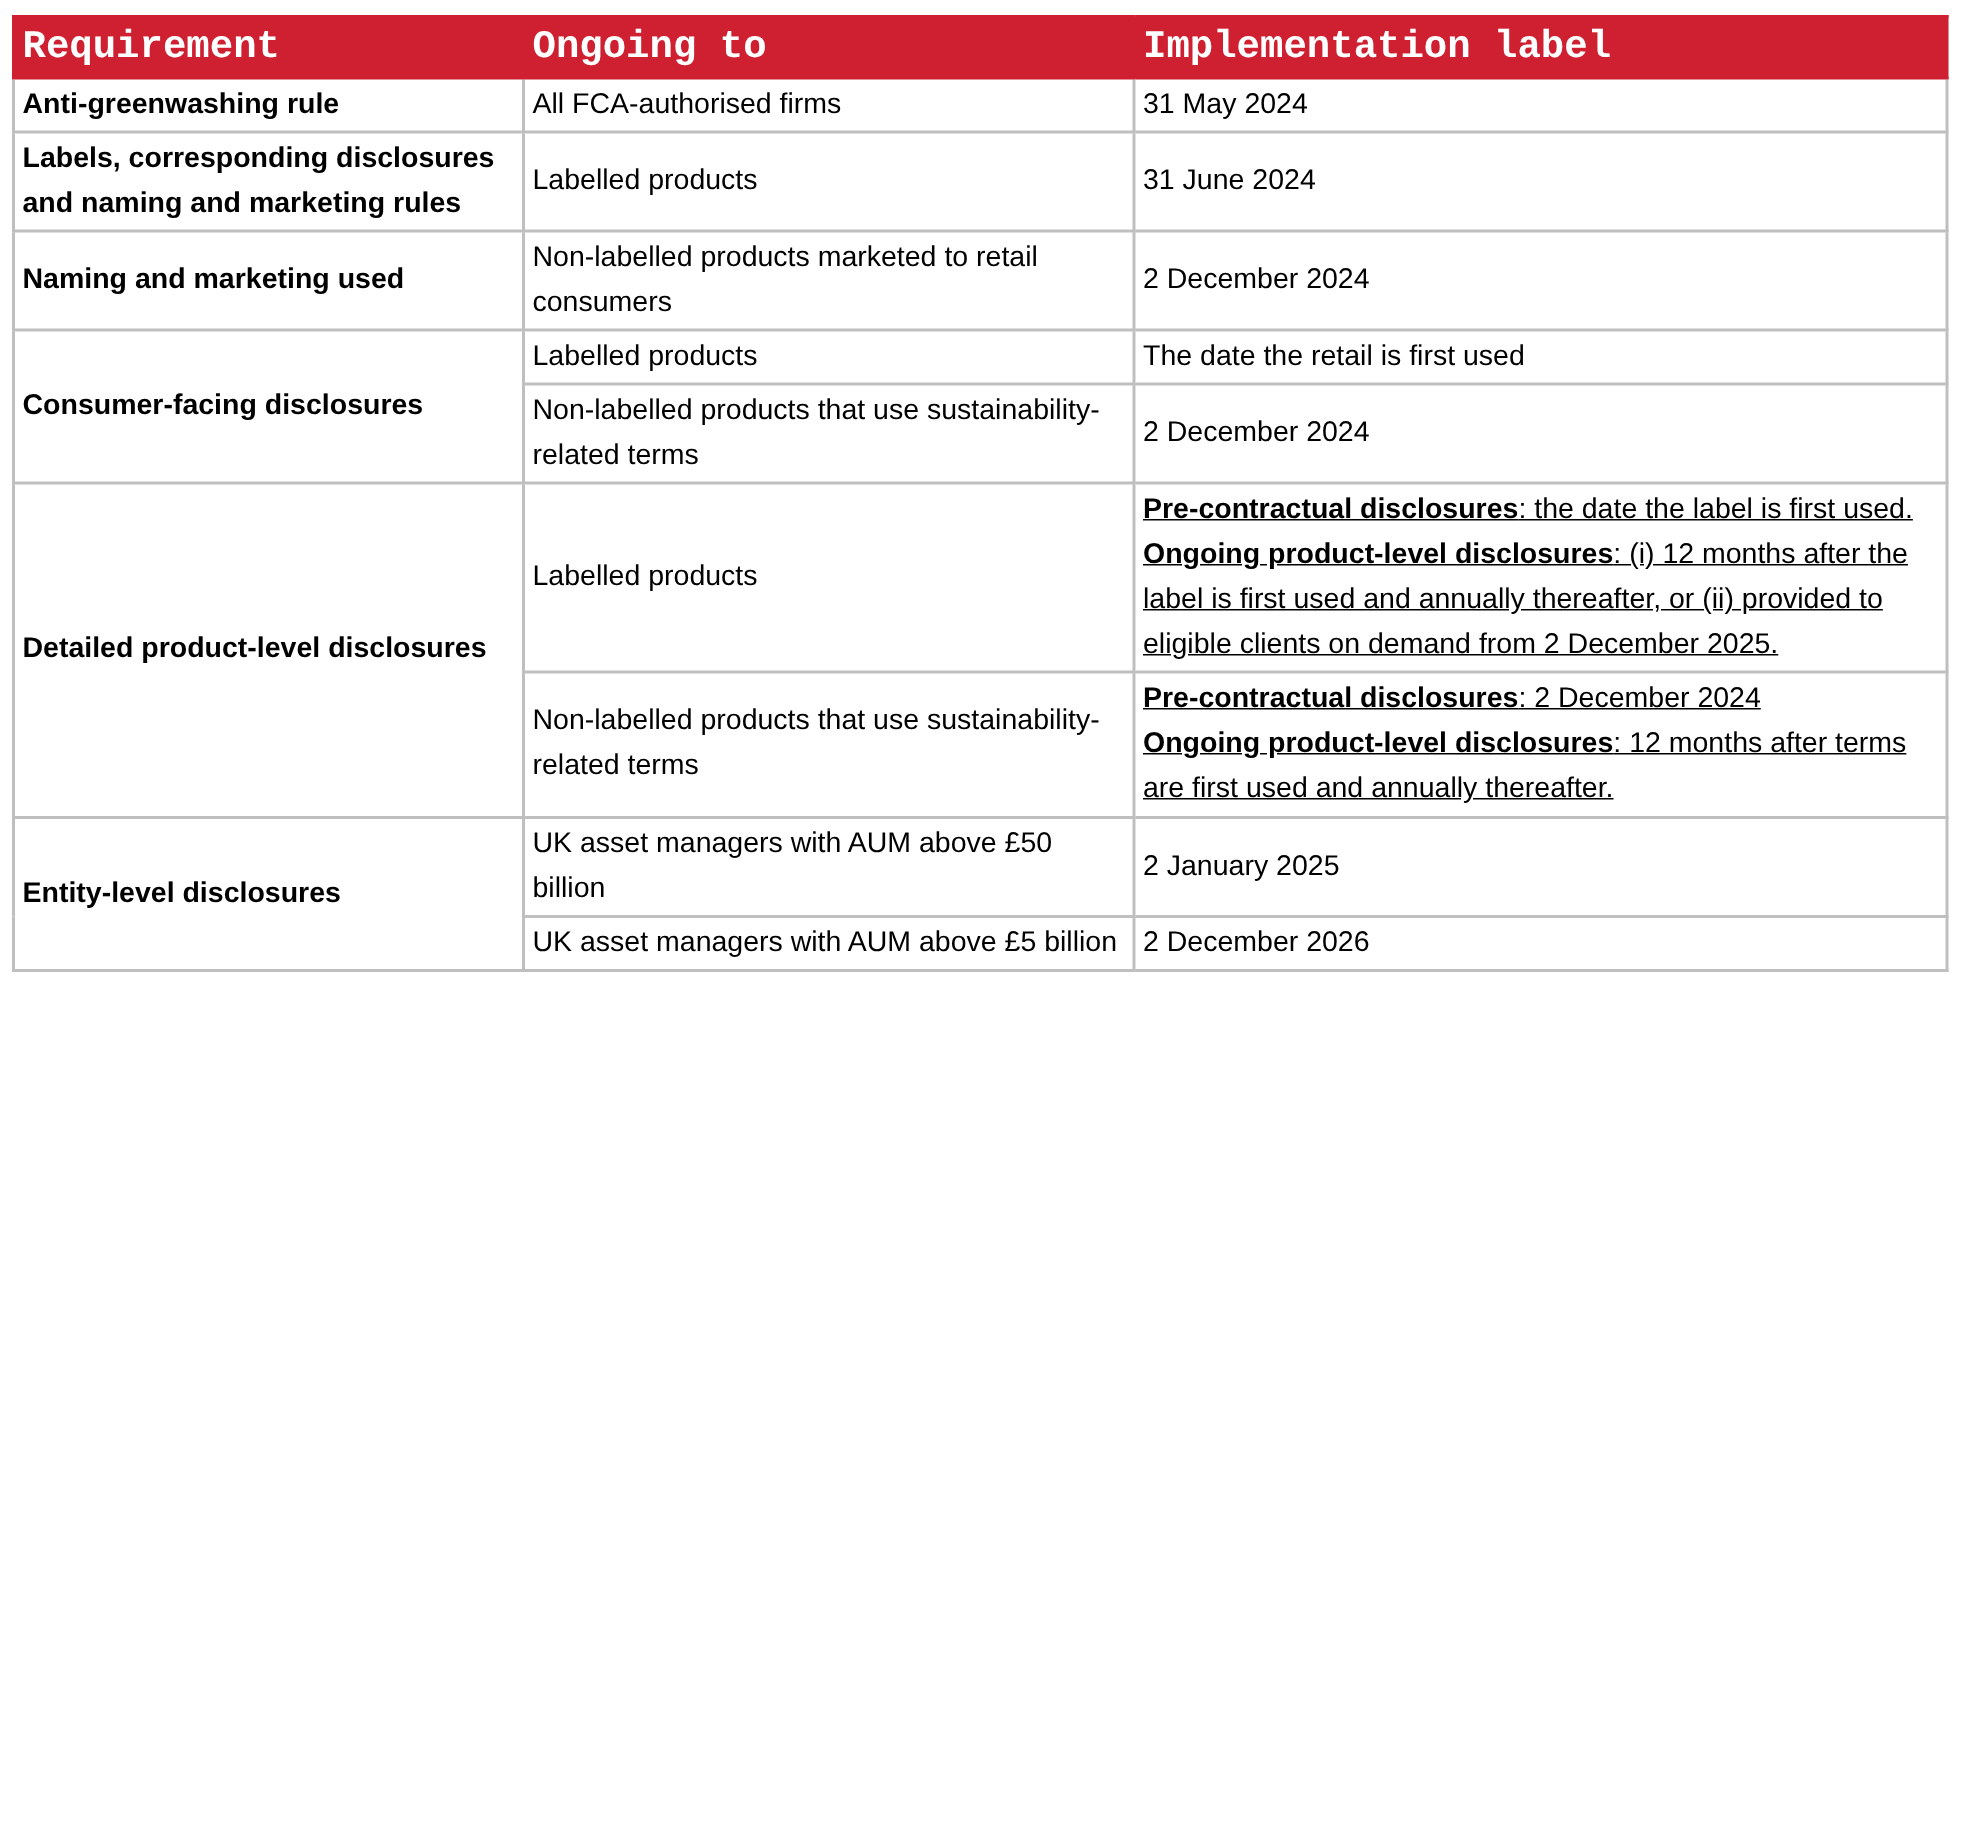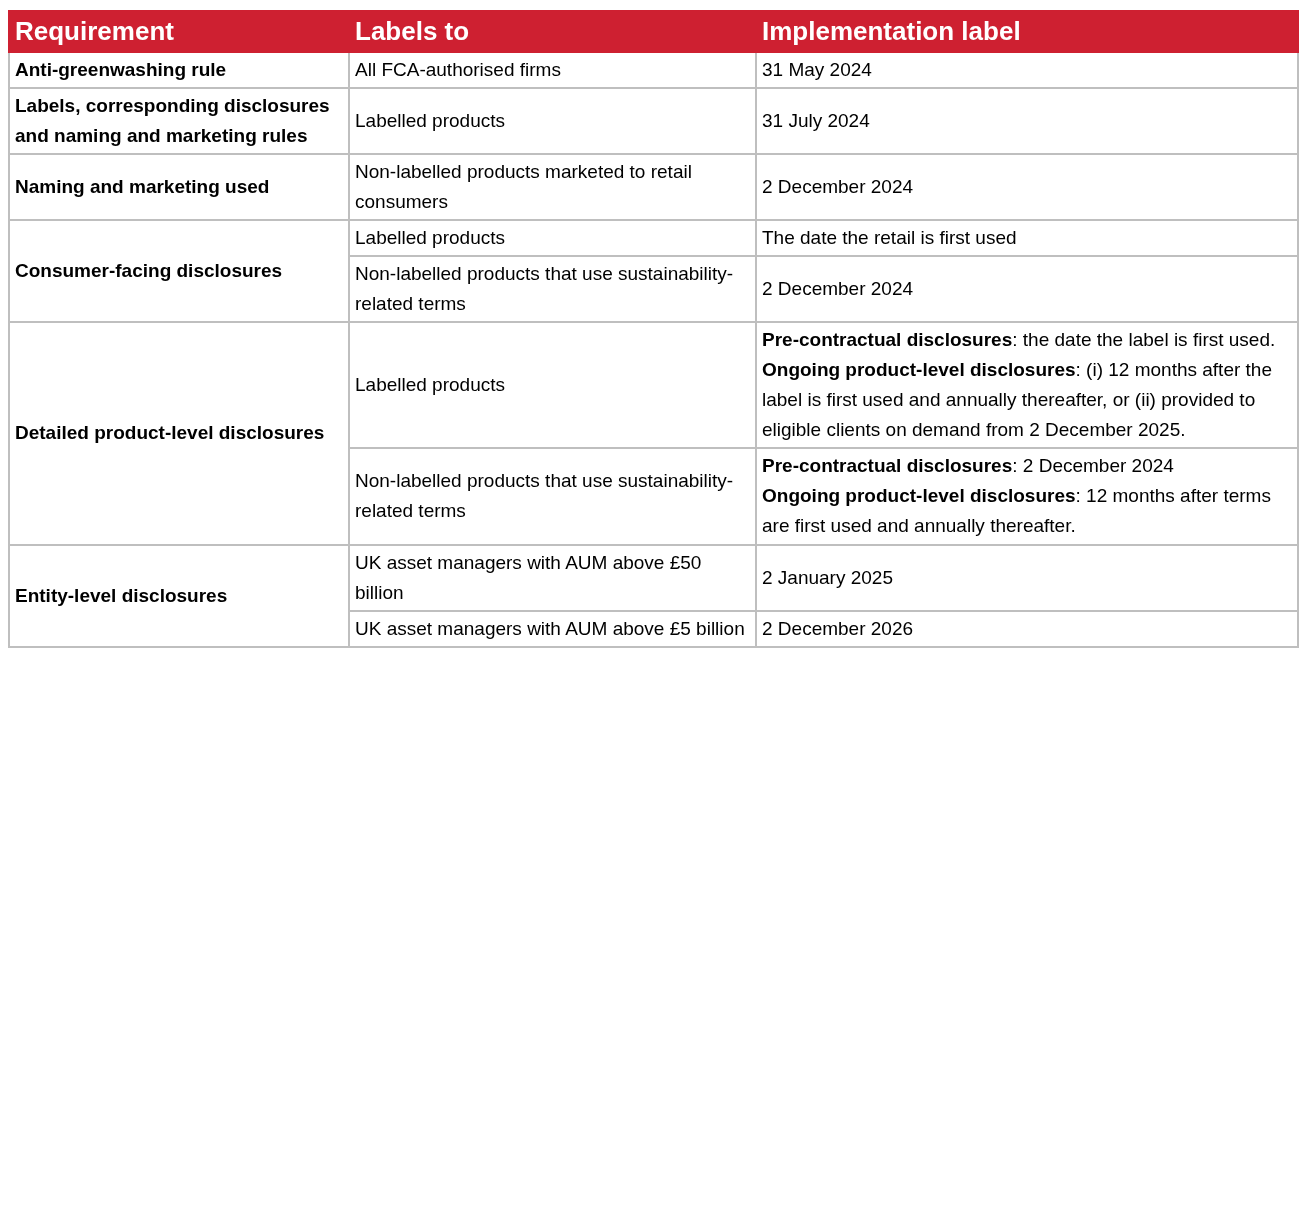--- a/index.html
+++ b/index.html
@@ -51,28 +51,30 @@
   table.reg-table thead th {
     background: #ce2031;
     color: #ffffff;
     font-weight: bold;
     border-color: #ce2031;
     padding-top: 3px;
     padding-bottom: 3px;
     font-size: 26px;
     line-height: 1.28;
     vertical-align: middle;
+    font-family: Liberation Mono, monospace;
   }
 
   td.req-cell {
     font-weight: bold;
   }
 
   td.tight {
     line-height: 1.52;
+    text-decoration: underline;
   }
   .b { font-weight: bold; }
 
   
   .para {
     display: block;
   }
 </style>
 </head>
 <body>
@@ -82,37 +84,37 @@
   <table class="reg-table">
     <colgroup>
       <col class="c1">
         <col class="c2">
         <col class="c3">
     </colgroup>
 
     <thead>
       <tr>
         <th>Requirement</th>
-        <th>Labels to</th>
+        <th>Ongoing to</th>
         <th>Implementation label</th>
       </tr>
     </thead>
 
     <tbody>
 
       <tr>
         <td class="req-cell">Anti-greenwashing rule</td>
         <td>All FCA-authorised firms</td>
         <td>31 May 2024</td>
       </tr>
 
       <tr>
         <td class="req-cell">Labels, corresponding disclosures and naming and marketing rules</td>
         <td>Labelled products</td>
-        <td>31 July 2024</td>
+        <td>31 June 2024</td>
       </tr>
 
       <tr>
         <td class="req-cell">Naming and marketing used</td>
         <td>Non-labelled products marketed to retail consumers</td>
         <td>2 December 2024</td>
       </tr>
 
       <tr>
         <td class="req-cell" rowspan="2">Consumer-facing disclosures</td>

